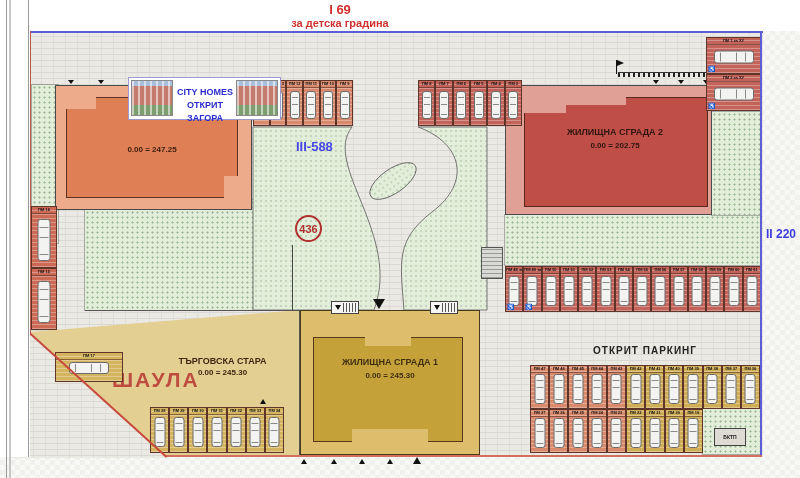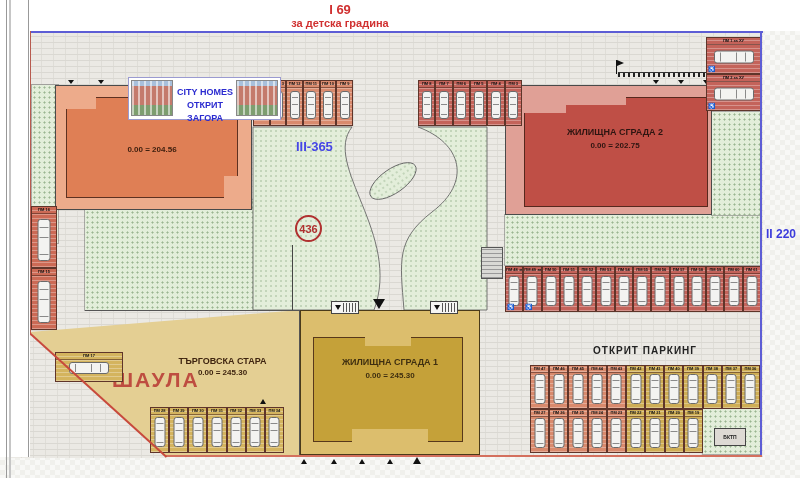--- a/index.html
+++ b/index.html
@@ -84,21 +84,21 @@
   <div class="abs" style="left:30px;top:310px;width:270px;height:146px;background:var(--commercial_fill);
        clip-path:polygon(0 15%,100% 0,100% 100%,50% 100%,0 15%)"></div>
   <div class="abs" style="left:85px;top:310px;width:215px;height:1px;background:#555"></div>
   <div class="abs" style="left:299px;top:310px;width:1px;height:146px;background:#555"></div>
   <div class="abs" style="left:292px;top:245px;width:1px;height:65px;background:#444"></div>
 
   <div class="bld" style="left:55px;top:85px;width:197px;height:125px;background:var(--b1_podium)"></div>
   <div class="core" style="left:66px;top:97px;width:172px;height:101px;background:var(--b1_core)"></div>
   <div class="patch" style="left:66px;top:97px;width:30px;height:12px;background:var(--b1_podium)"></div>
   <div class="patch" style="left:224px;top:176px;width:14px;height:22px;background:var(--b1_podium)"></div>
-  <div class="blabel belev" style="left:72px;top:144px;width:160px">0.00 = 204.56</div>
+  <div class="blabel belev" style="left:72px;top:144px;width:160px">0.00 = 247.25</div>
 
   <div class="bld" style="left:505px;top:85px;width:207px;height:130px;background:var(--b2_podium)"></div>
   <div class="core" style="left:524px;top:97px;width:184px;height:110px;background:var(--b2_core)"></div>
   <div class="patch" style="left:524px;top:97px;width:42px;height:16px;background:var(--b2_podium)"></div>
   <div class="patch" style="left:566px;top:97px;width:60px;height:8px;background:var(--b2_podium)"></div>
   <div class="blabel bname" style="left:530px;top:126px;width:170px;color:#2e1511">ЖИЛИЩНА СГРАДА 2</div>
   <div class="blabel belev" style="left:530px;top:140px;width:170px;color:#2e1511">0.00 = 202.75</div>
 
   <div class="bld" style="left:300px;top:310px;width:180px;height:145px;background:var(--b3_outer);border-color:#4a3a1a"></div>
   <div class="core" style="left:313px;top:337px;width:150px;height:105px;background:var(--b3_core)"></div>
@@ -372,21 +372,21 @@
         <div class="stall-label">ПМ 19</div>
         <div class="car" style="width: 11px; height: 30px;"></div>
       </div>
     </div>
 
   <div class="abs" style="left:714px;top:428px;width:32px;height:18px;background:#dedad4;border:1px solid #444;
        font-size:5px;line-height:16px;text-align:center;font-weight:bold;color:#222;box-sizing:border-box">БКТП</div>
 
   <div class="abs" style="left:530px;top:345px;width:230px;text-align:center;font-size:10px;font-weight:bold;
        letter-spacing:1px;color:#222">ОТКРИТ ПАРКИНГ</div>
-  <div class="abs" style="left:296px;top:139px;font-size:13px;font-weight:bold;color:var(--label_blue)">III-365</div>
+  <div class="abs" style="left:296px;top:139px;font-size:13px;font-weight:bold;color:var(--label_blue)">III-588</div>
   <div class="abs" style="left:295px;top:215px;width:27px;height:27px;border:2px solid #b03030;border-radius:50%;
        font-size:11px;font-weight:bold;color:#b03030;text-align:center;line-height:25px;box-sizing:border-box">436</div>
 
   <div class="abs" style="left:30px;top:31px;width:733px;height:2px;background:var(--boundary_blue)"></div>
   <div class="abs" style="left:760px;top:31px;width:2px;height:426px;background:var(--boundary_blue)"></div>
   <div class="abs" style="left:166px;top:455px;width:596px;height:2px;background:#d4705e"></div>
   <div class="abs" style="left:30px;top:31px;width:1px;height:302px;background:#b85a4e"></div>
   <div class="abs" style="left:30px;top:332px;width:185px;height:2px;background:var(--boundary_red);
        transform:rotate(42.15deg);transform-origin:0 0"></div>
 

